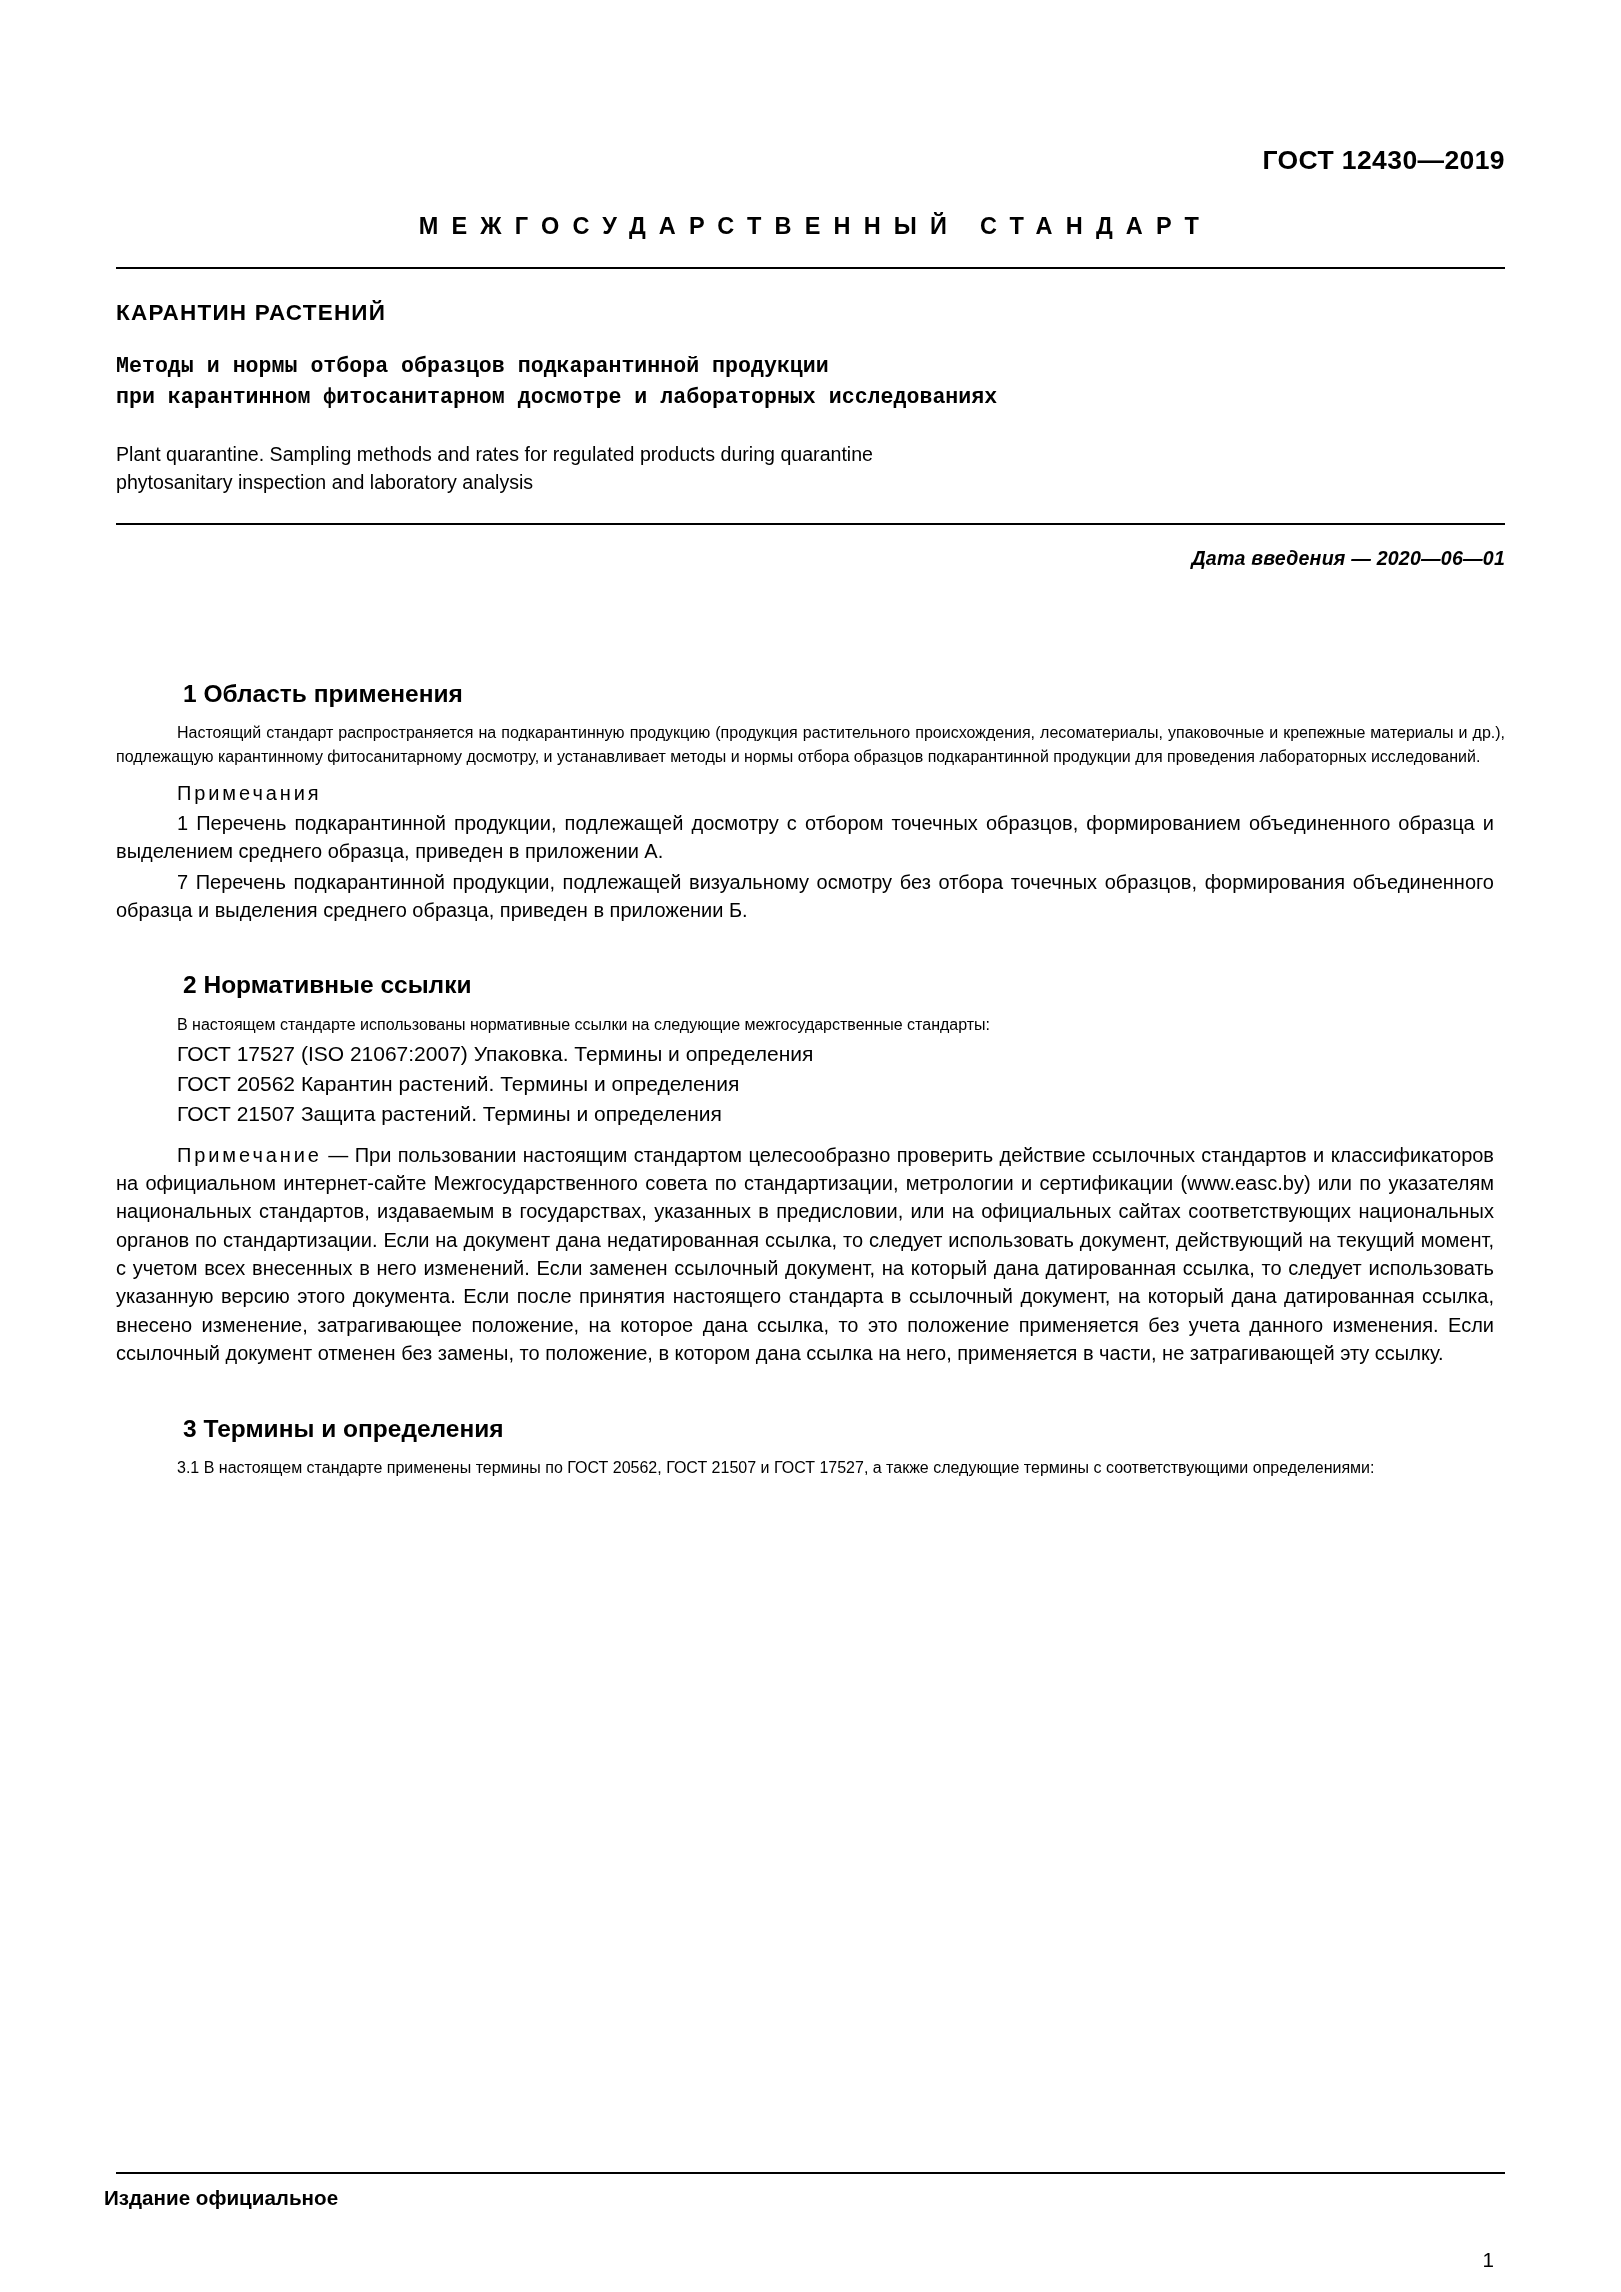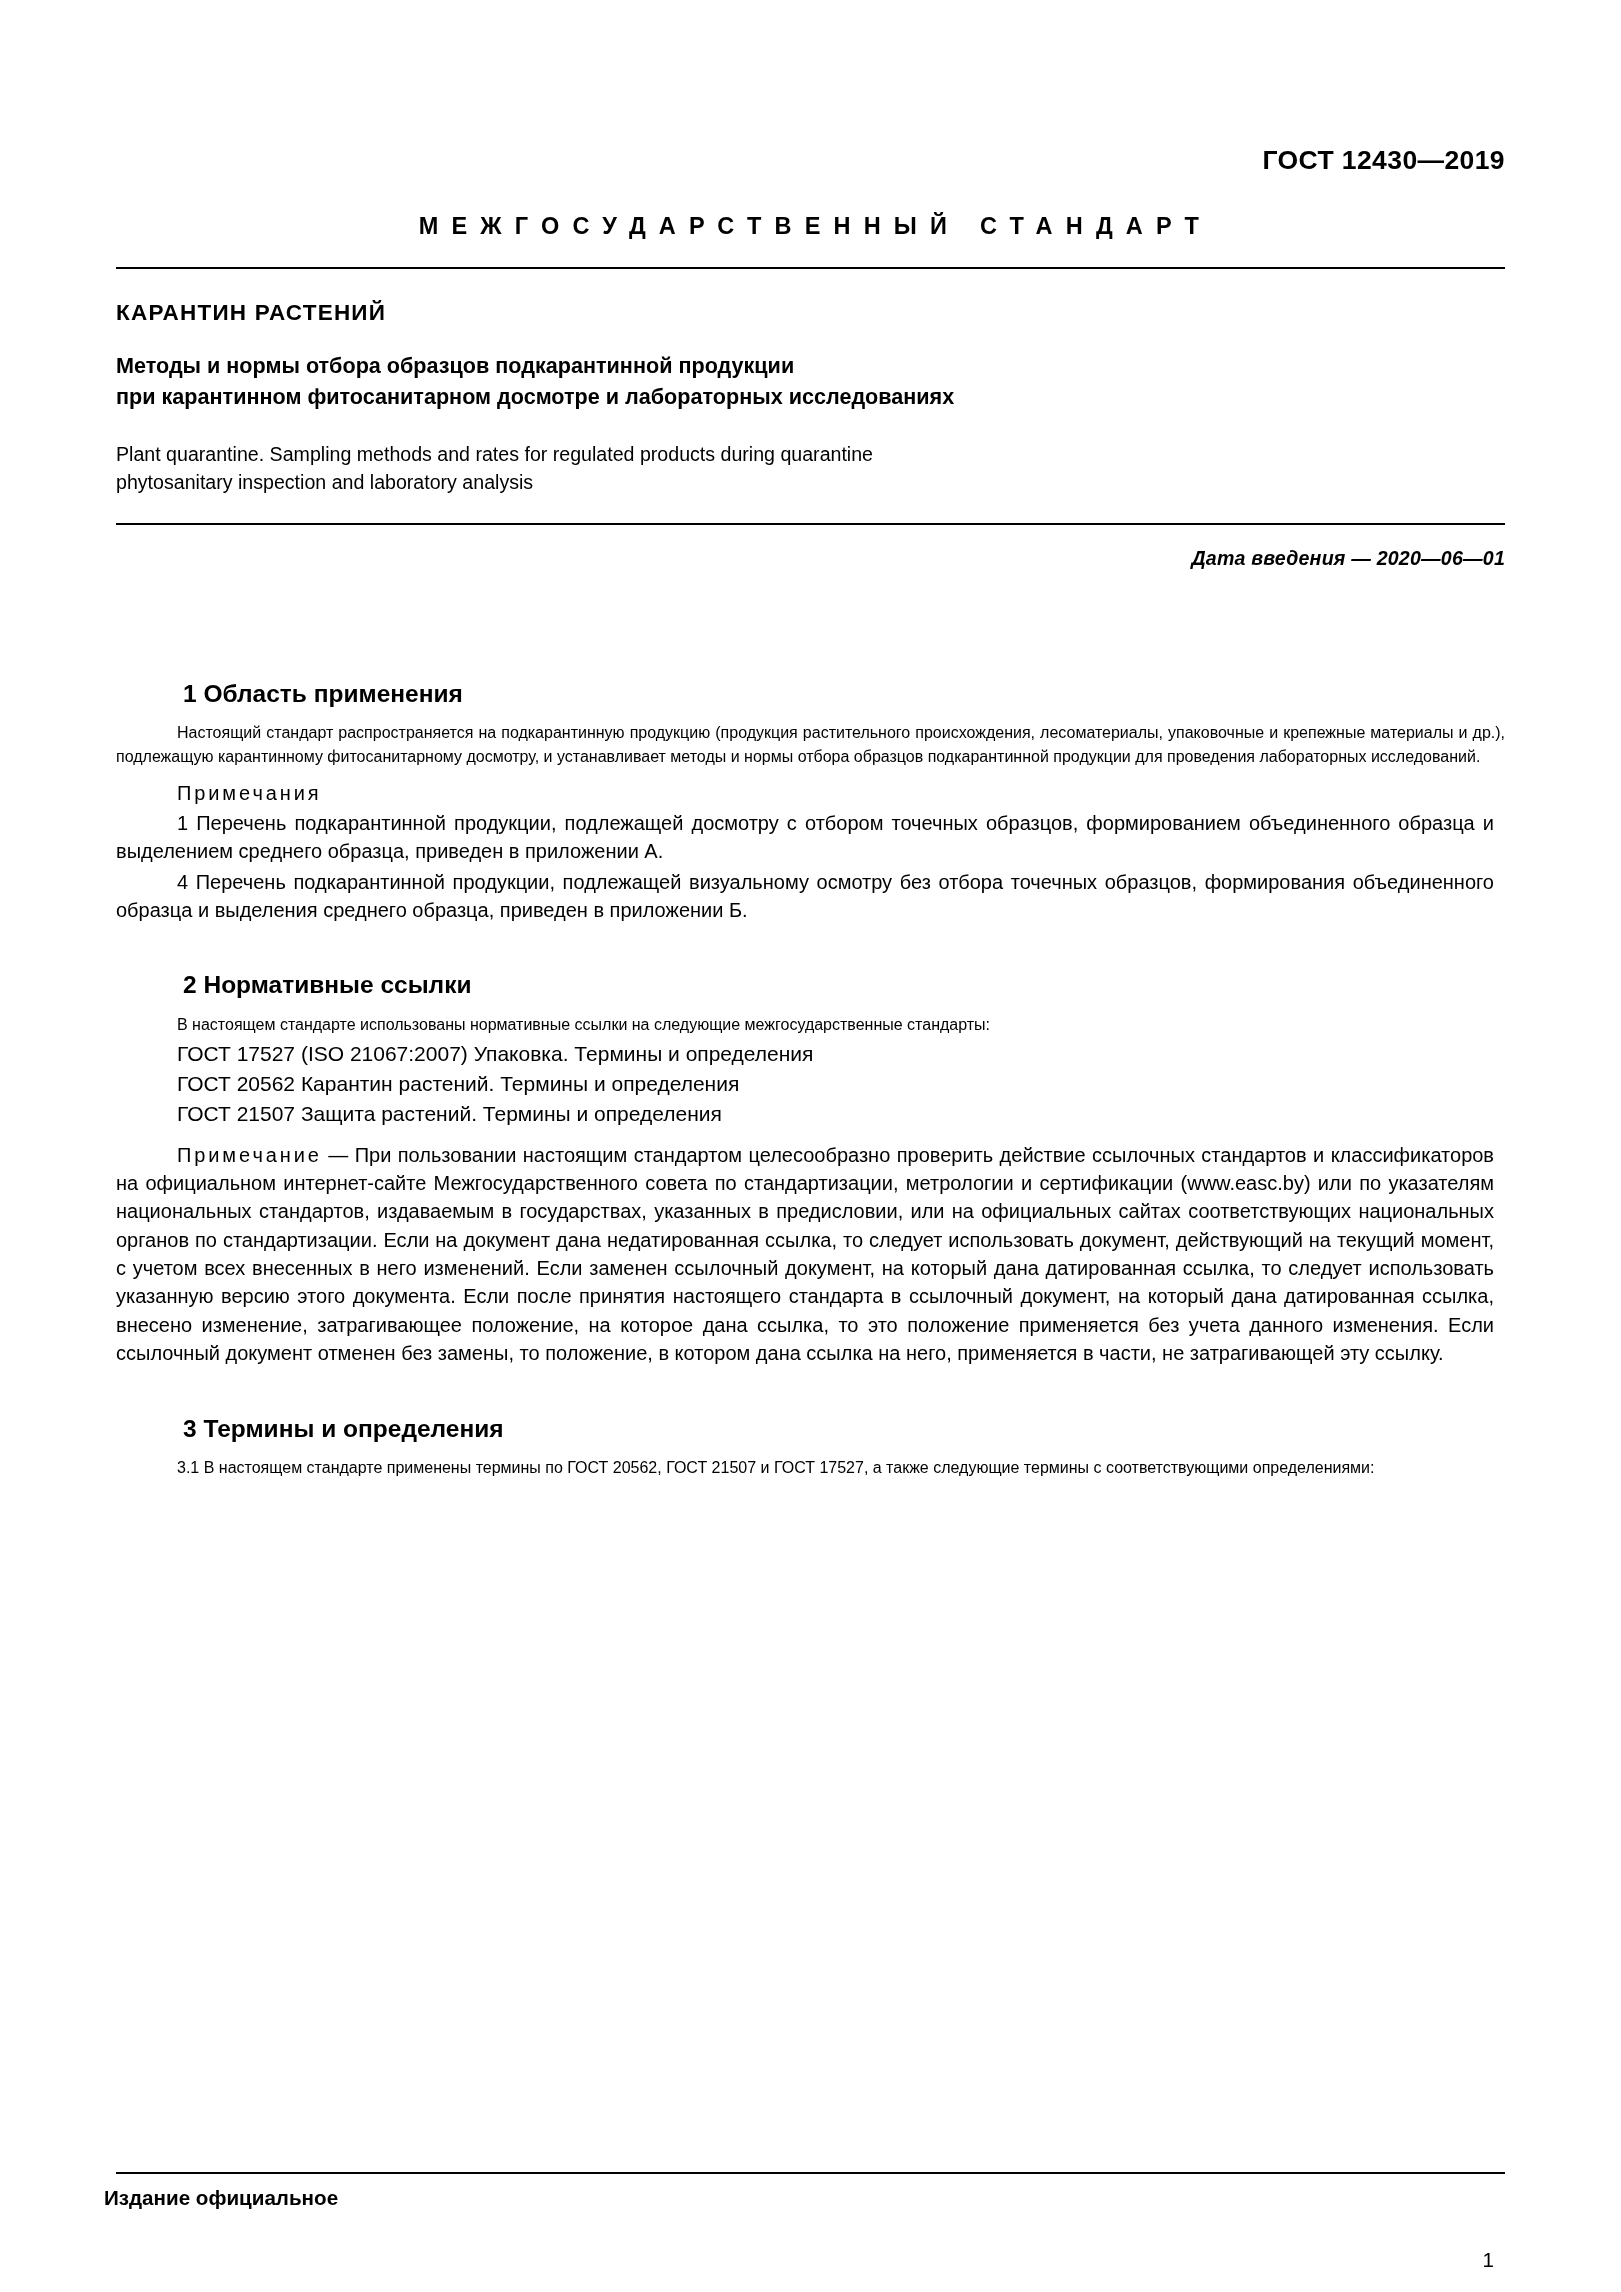--- a/index.html
+++ b/index.html
@@ -51,20 +51,21 @@
   .title-main {
     font-size: 22.5px;
     font-weight: bold;
     letter-spacing: 1.2px;
   }
   .title-sub {
     margin-top: 25.5px;
     font-size: 21.6px;
     font-weight: bold;
     line-height: 1.42;
+    font-family: Liberation Mono, monospace;
   }
   .title-en {
     margin-top: 27.4px;
     font-size: 19.6px;
     line-height: 1.45;
     font-weight: normal;
   }
   .intro-date {
     margin-top: 21.6px;
     text-align: right;
@@ -163,21 +164,21 @@
   <hr class="rule thin">
 
   <div class="intro-date">Дата введения — 2020—06—01</div>
 
   <div class="body-area">
 
     <h2 class="section">1 Область применения</h2>
     <p class="para">Настоящий стандарт распространяется на подкарантинную продукцию (продукция растительного происхождения, лесоматериалы, упаковочные и крепежные материалы и др.), подлежащую карантинному фитосанитарному досмотру, и устанавливает методы и нормы отбора образцов подкарантинной продукции для проведения лабораторных исследований.</p>
     <p class="note-head">Примечания</p>
     <p class="note">1 Перечень подкарантинной продукции, подлежащей досмотру с отбором точечных образцов, формированием объединенного образца и выделением среднего образца, приведен в приложении А.</p>
-    <p class="note">4 Перечень подкарантинной продукции, подлежащей визуальному осмотру без отбора точечных образцов, формирования объединенного образца и выделения среднего образца, приведен в приложении Б.</p>
+    <p class="note">7 Перечень подкарантинной продукции, подлежащей визуальному осмотру без отбора точечных образцов, формирования объединенного образца и выделения среднего образца, приведен в приложении Б.</p>
 
     <h2 class="section gap">2 Нормативные ссылки</h2>
     <p class="para">В настоящем стандарте использованы нормативные ссылки на следующие межгосударственные стандарты:</p>
     <p class="ref-line">ГОСТ 17527 (ISO 21067:2007) Упаковка. Термины и определения</p>
     <p class="ref-line">ГОСТ 20562 Карантин растений. Термины и определения</p>
     <p class="ref-line">ГОСТ 21507 Защита растений. Термины и определения</p>
     <div class="spacer-sm"></div>
     <p class="note"><span class="nh">Примечание</span> <span>— При пользовании настоящим стандартом целесообразно проверить действие ссылочных стандартов и классификаторов на официальном интернет-сайте Межгосударственного совета по стандартизации, метрологии и сертификации (www.easc.by) или по указателям национальных стандартов, издаваемым в государствах, указанных в предисловии, или на официальных сайтах соответствующих национальных органов по стандартизации. Если на документ дана недатированная ссылка, то следует использовать документ, действующий на текущий момент, с учетом всех внесенных в него изменений. Если заменен ссылочный документ, на который дана датированная ссылка, то следует использовать указанную версию этого документа. Если после принятия настоящего стандарта в ссылочный документ, на который дана датированная ссылка, внесено изменение, затрагивающее положение, на которое дана ссылка, то это положение применяется без учета данного изменения. Если ссылочный документ отменен без замены, то положение, в котором дана ссылка на него, применяется в части, не затрагивающей эту ссылку.</span></p>
 
     <h2 class="section gap">3 Термины и определения</h2>

